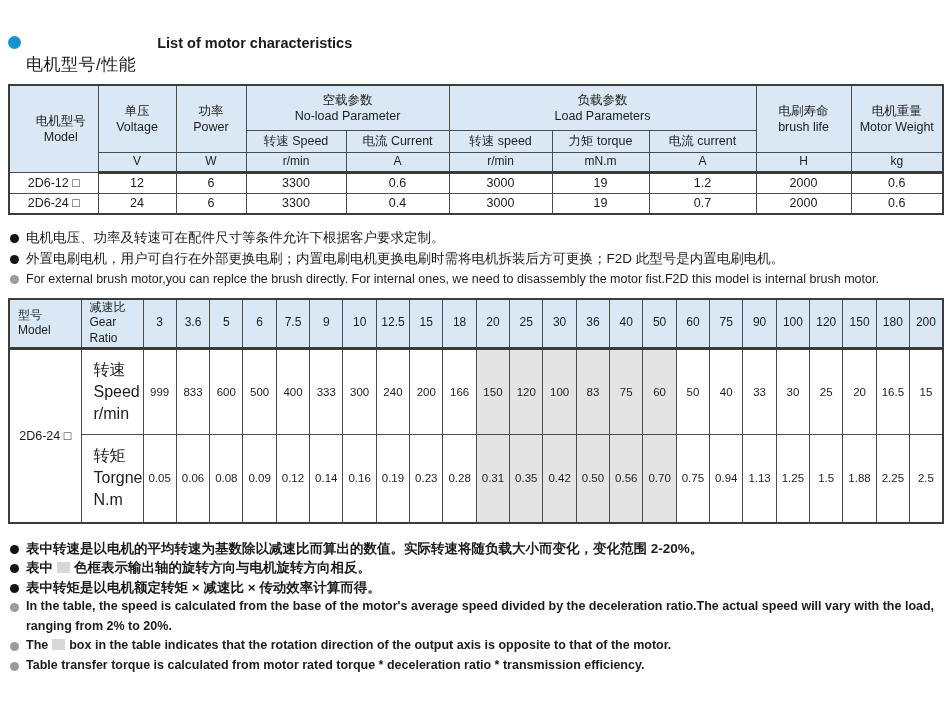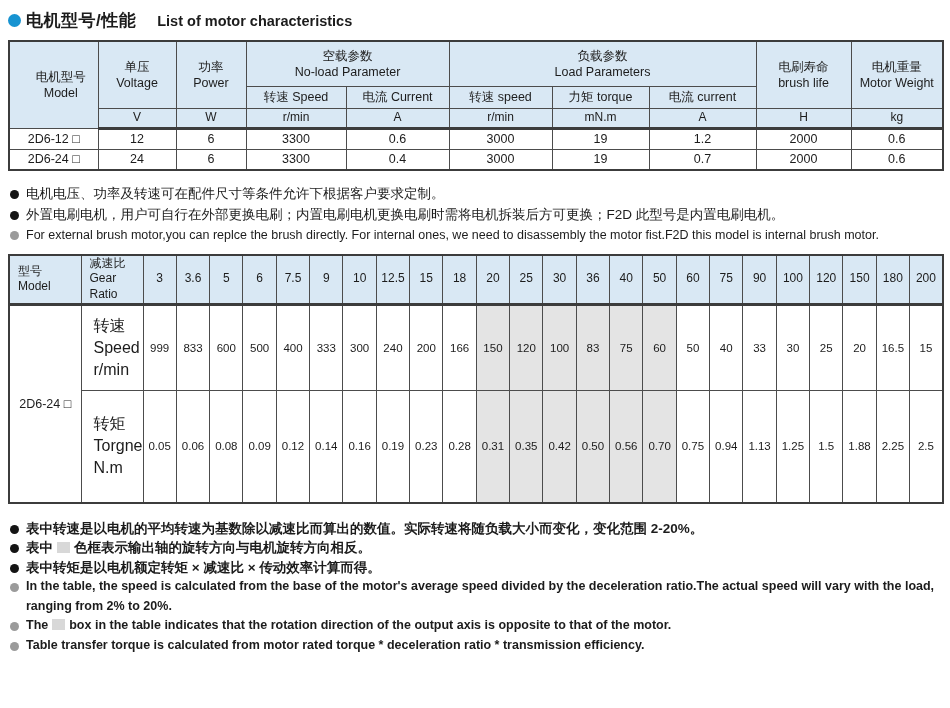--- a/index.html
+++ b/index.html
@@ -8,21 +8,21 @@
     height:708px; overflow:hidden;
     font-family:"Liberation Sans","DejaVu Sans",sans-serif;
     color:#1c1c1c;
     --hdr-blue:#d9e8f4; --hl-gray:#e4e4e4; --bullet-blue:#1793d1;
     --bd-thin:#4c4c4c; --bd-thick:#3c3c3c;
   }
   .page { padding:9px 8px 0 8px; }
 
   .section-title { display:flex; align-items:center; }
   .dot { width:13px; height:13px; border-radius:50%; background:var(--bullet-blue); flex:0 0 auto; margin-right:5px; }
-  .title-zh { font-size:17px; font-weight:bold; letter-spacing:0.5px; }
+  .title-zh { font-size:17px; font-weight:normal; letter-spacing:0.5px;margin-top:44px; }
   .title-en { font-size:14.5px; font-weight:bold; margin-left:21px; }
 
   table { border-collapse:collapse; table-layout:fixed; width:934px; }
   th, td { font-weight:normal; }
 
   
   .t1 { margin-top:8px; border:2px solid var(--bd-thick); }
   .t1 th, .t1 td { border:1px solid var(--bd-thin); text-align:center; font-size:12.5px; line-height:1.28; }
   .t1 thead th { background:var(--hdr-blue); }
   .t1 .grp th { height:45px; }
@@ -47,21 +47,21 @@
   .section2 { margin-top:44px; }
 
   
   .t2 { margin-top:8px; border:2px solid var(--bd-thick); }
   .t2 th { background:var(--hdr-blue); border:1px solid var(--bd-thin); border-bottom:3px solid var(--bd-thick); font-size:12px; height:50px; text-align:center; line-height:1.3; }
   .t2 td { border:1px solid var(--bd-thin); text-align:center; font-size:11.5px; }
   .t2 .th-left { text-align:left; padding-left:8px; }
   .t2 .rowlabel { text-align:left; padding-left:12px; font-size:16px; line-height:1.38; }
   .t2 .hl { background:var(--hl-gray); }
   #g-speed-row { height:86px; }
-  #g-torque-row { height:112px;margin-top:18px; }
+  #g-torque-row { height:88px;margin-top:18px; }
   #g-model-cell { font-size:12.5px; }
 </style>
 </head>
 <body style="--hdr-blue: #d9e8f4; --hl-gray: #e4e4e4; --bullet-blue: #1793d1; --bd-thick: #3c3c3c;">
 
 <div class="page">
 
   <div class="section-title">
     <span class="dot"></span>
     <span class="title-zh">电机型号/性能</span>

